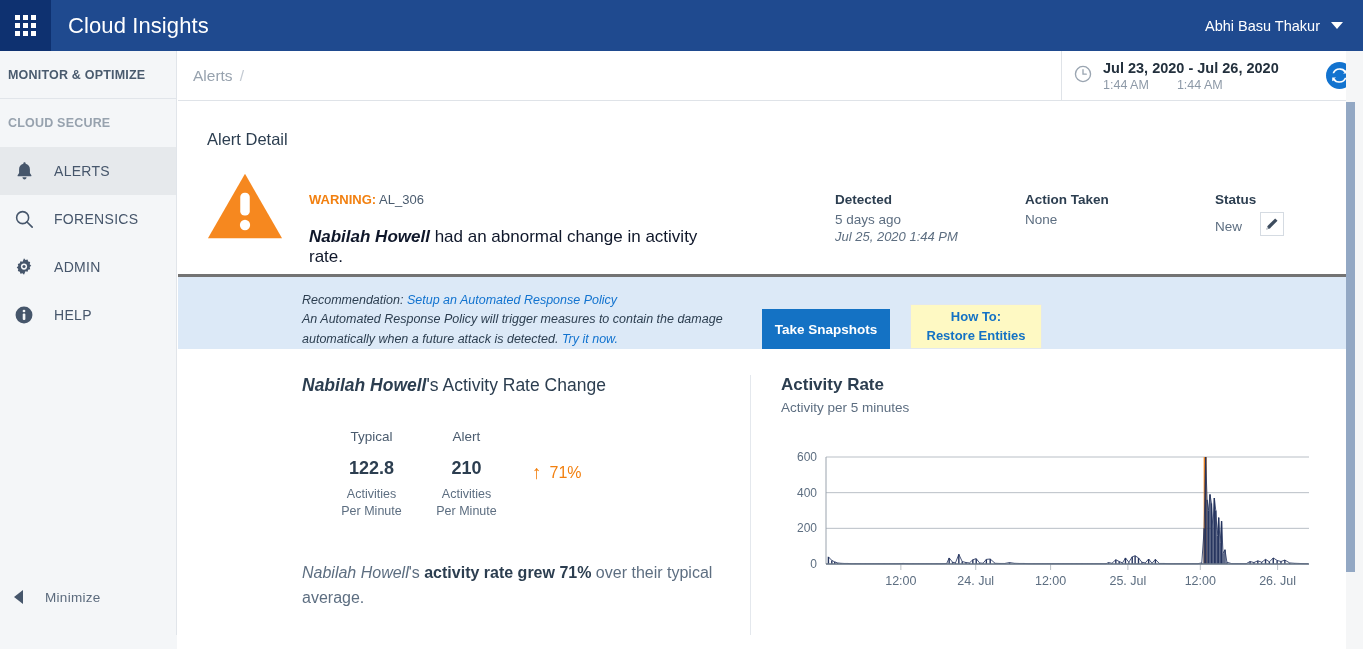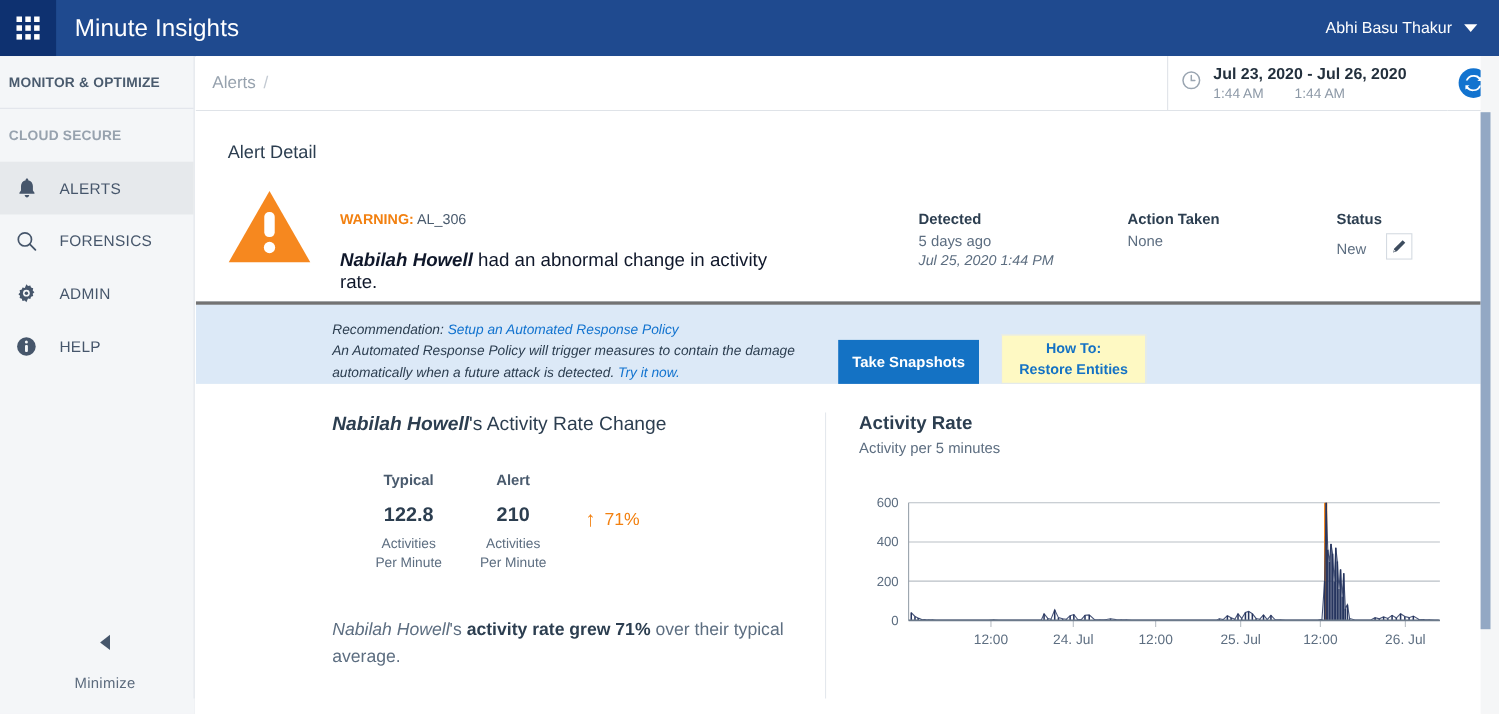--- a/index.html
+++ b/index.html
@@ -61,21 +61,21 @@
   .nav-item {
     height: 48px; display: flex; align-items: center; padding-left: 12px;
     cursor: pointer; gap: 18px;
   }
   .nav-item.active { background: #e6e9ec; }
   .nav-icon { width: 24px; display: flex; align-items: center; justify-content: center; color: #46566b; }
   .nav-label { font-size: 14px; color: #46566b; letter-spacing: .3px; }
   #minimize-row {
     position: absolute; bottom: 32px; left: 0; width: 177px;
     height: 40px; display: flex; align-items: center; gap: 22px;
-    padding-left: 14px; cursor: pointer; flex-direction: column;
+    padding-left: 14px; cursor: pointer;
   }
   .caret-left {
     width: 0; height: 0; border-top: 7px solid transparent;
     border-bottom: 7px solid transparent; border-right: 9px solid #46566b;
   }
   #minimize-row .nav-label { font-size: 13.5px; color: #5c6b7d; }
 
   
   #crumbbar {
     position: absolute; top: 51px; left: 178px; width: 1177px; height: 50px;
@@ -167,21 +167,21 @@
   
   #panels { display: flex; padding-top: 26px; }
   #left-panel { width: 573px; padding-left: 124px; border-right: 1px solid #e4e8ed; min-height: 260px; }
   #right-panel { flex: 1; padding-left: 30px; }
 
   #left-title { font-size: 17.5px; color: #2c3e50; }
   #left-title .em { font-style: italic; font-weight: 700; }
 
   #stats { display: flex; margin-top: 33px; padding-left: 22px; align-items: flex-start; }
   .stat-col { width: 95px; text-align: center; }
-  .stat-head { font-size: 13.5px; font-weight: 700; color: #4a5b6e; }
+  .stat-head { font-size: 13.5px; font-weight: 400; color: #4a5b6e; }
   .stat-val { font-size: 18px; font-weight: 700; color: #2c3e50; margin-top: 14px; }
   .stat-unit { font-size: 12.5px; color: #5d6e81; margin-top: 7px; line-height: 1.35; }
   #delta { display: flex; align-items: center; gap: 8px; margin-left: 18px; margin-top: 34px; }
   #delta-arrow { color: #f28010; font-size: 19px; line-height: 1; }
   #delta-pct { color: #f28010; font-size: 16px; font-weight: 400; }
 
   #summary { font-size: 16px; color: #5d6e81; margin-top: 40px; line-height: 1.6; width: 440px; }
   #summary .em { font-style: italic; }
   #summary .b { font-weight: 700; color: #2c3e50; }
 
@@ -212,21 +212,21 @@
         <i></i>
         <i></i>
         <i></i>
         <i></i>
         <i></i>
         <i></i>
         <i></i>
         <i></i>
     </span>
   </div>
-  <div id="app-title">Minute Insights</div>
+  <div id="app-title">Cloud Insights</div>
   <div id="user-menu">
     <span>Abhi Basu Thakur</span>
     <span class="caret-down"></span>
   </div>
 </div>
 
 <div id="sidebar">
   <div id="monitor-section">
     <span>MONITOR &amp; OPTIMIZE</span>
   </div>

